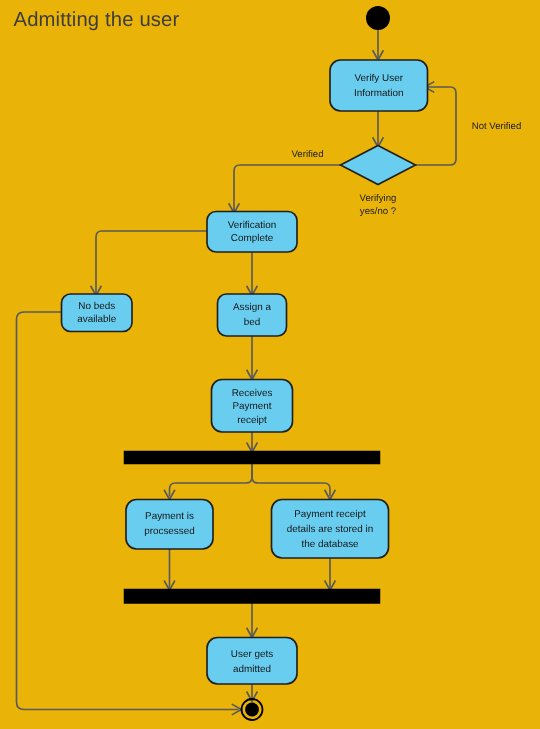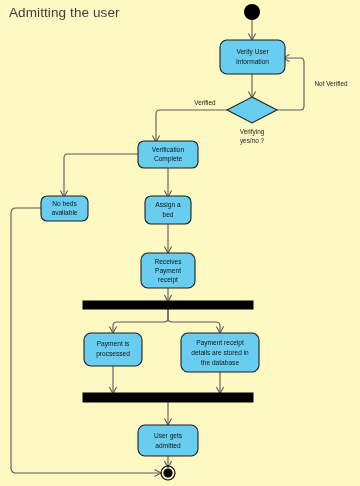--- a/index.html
+++ b/index.html
@@ -10,21 +10,21 @@
   body {
     width: 360px;
     height: 486px;
     overflow: hidden;
     font-family: "Liberation Sans", sans-serif;
   }
   #canvas {
     position: relative;
     width: 360px;
     height: 486px;
-    background: #fef9c3;
+    background: #eab308;
   }
   #diagram-title {
     position: absolute;
     left: 9px;
     top: 5px;
     font-family: "Liberation Sans", sans-serif;
     font-size: 13.5px;
     color: #3d3d3d;
     letter-spacing: 0.1px;
     white-space: nowrap;

